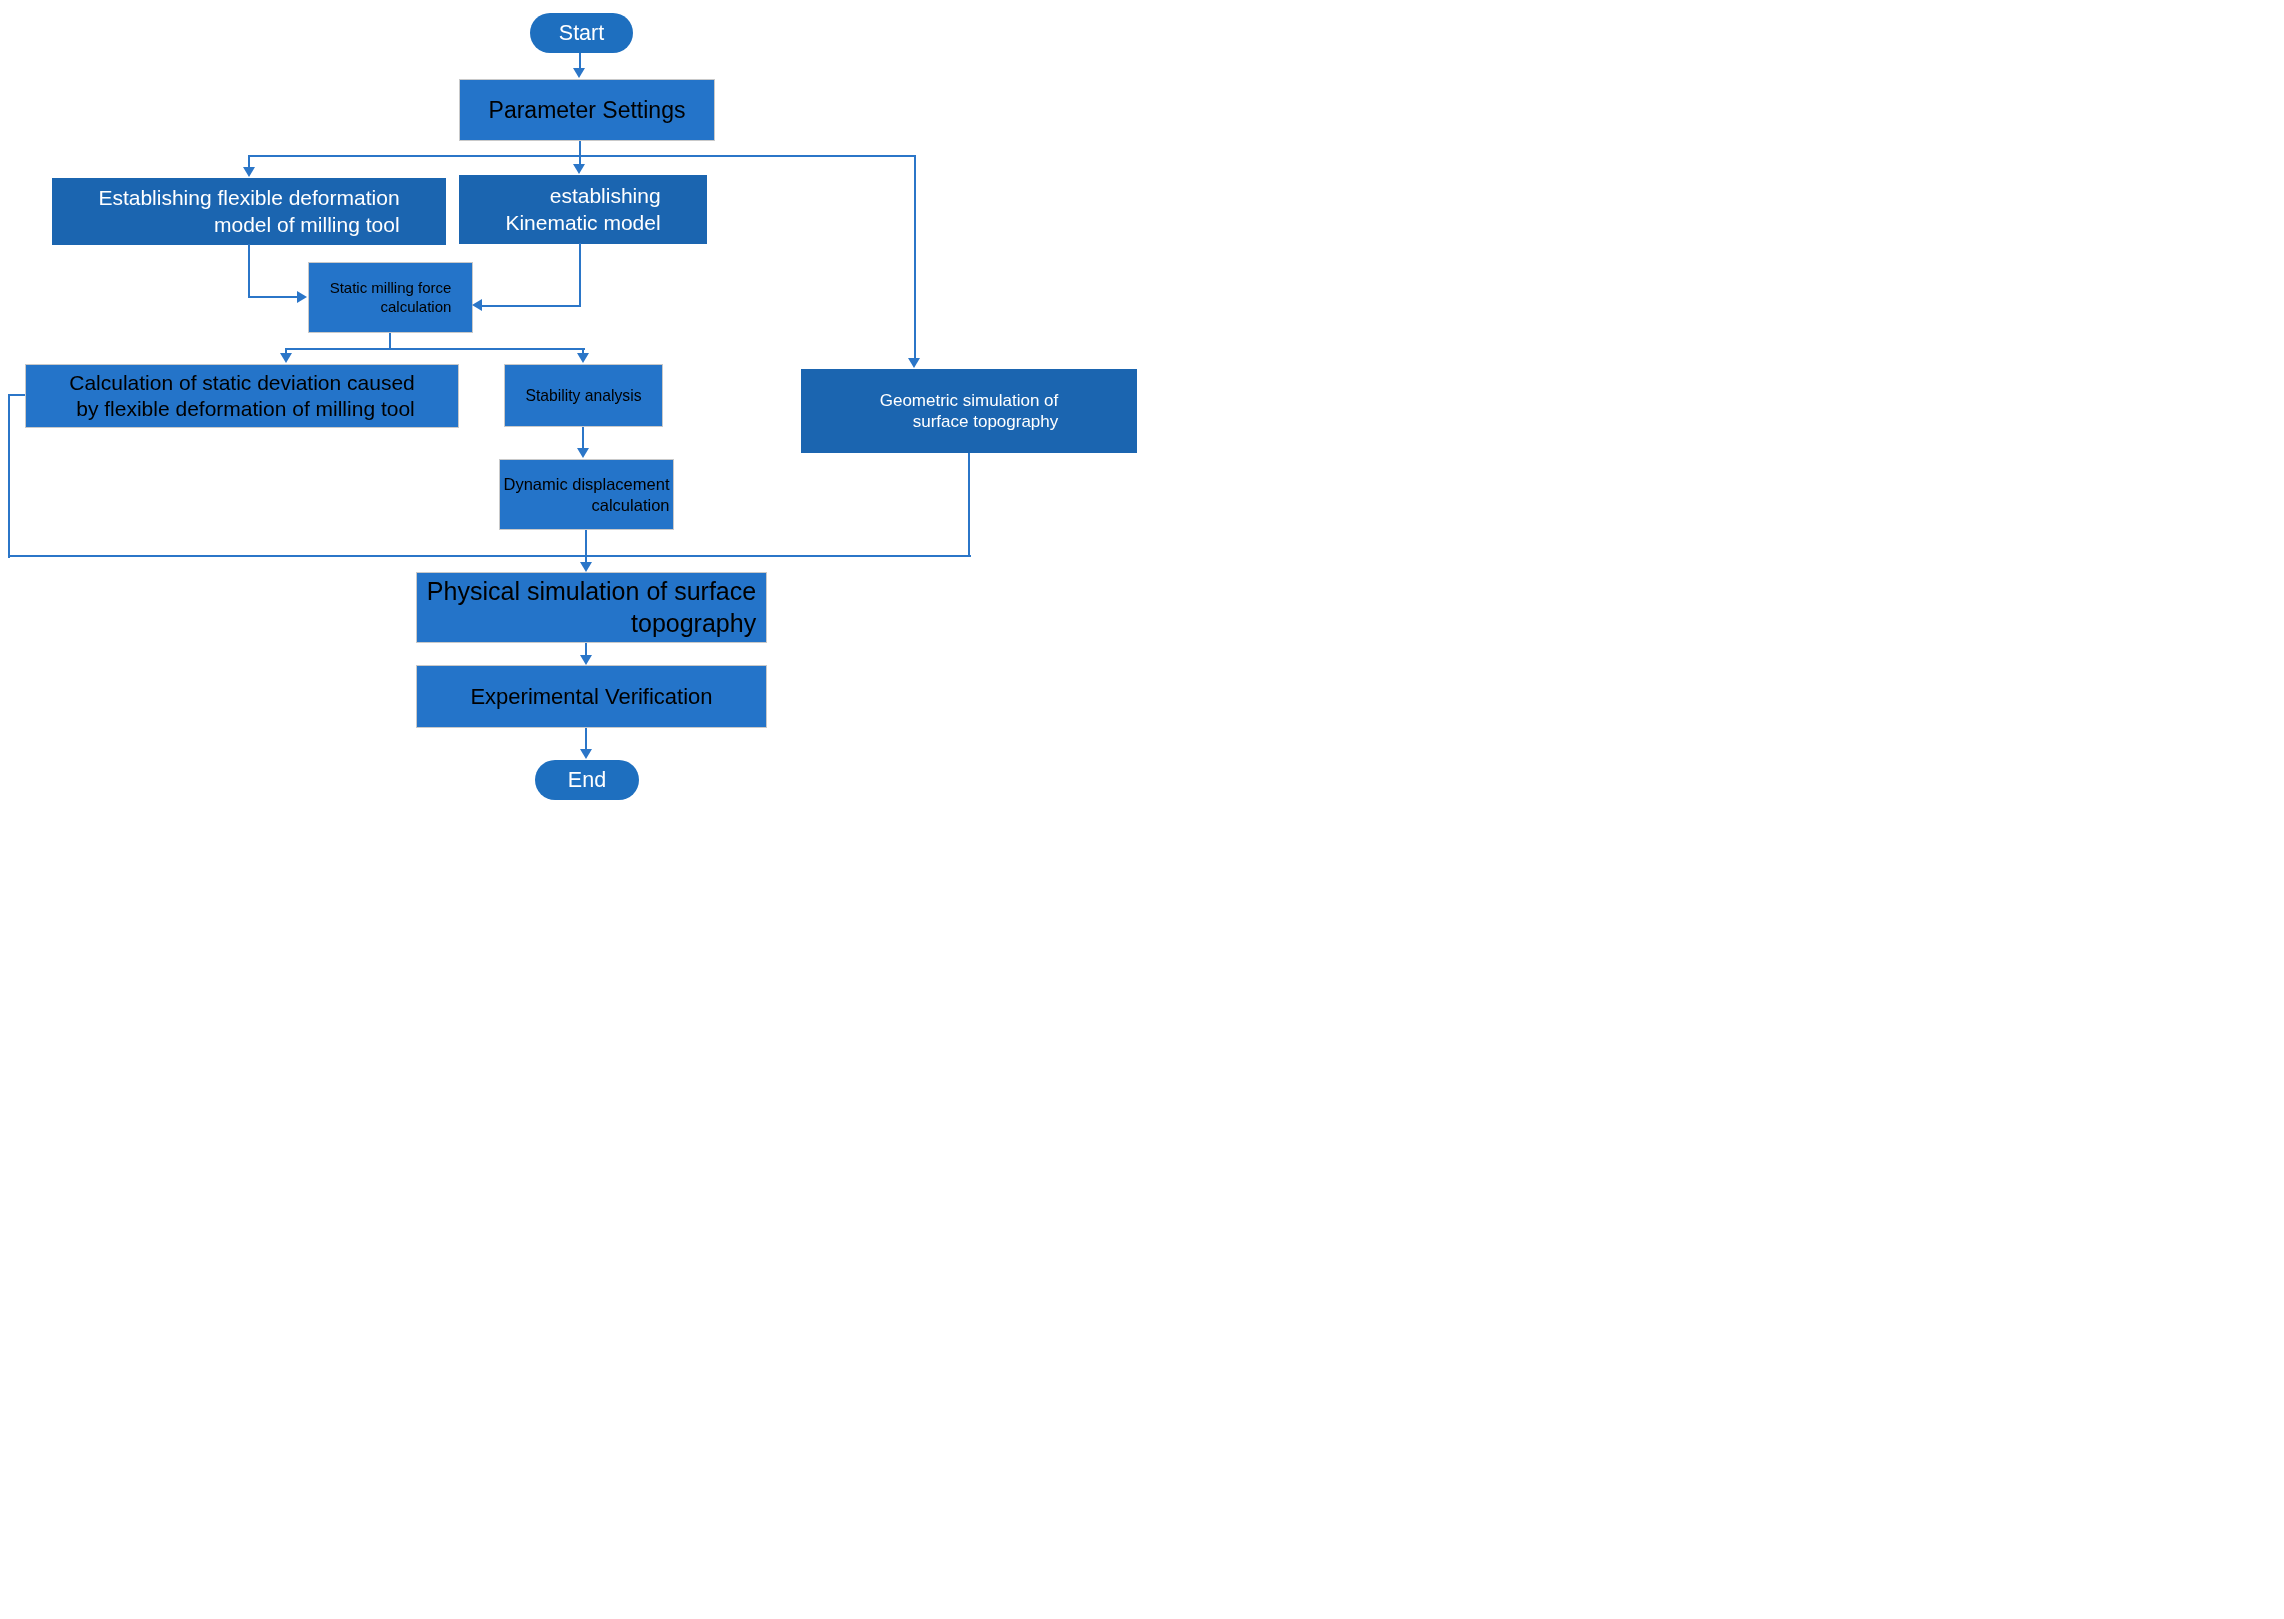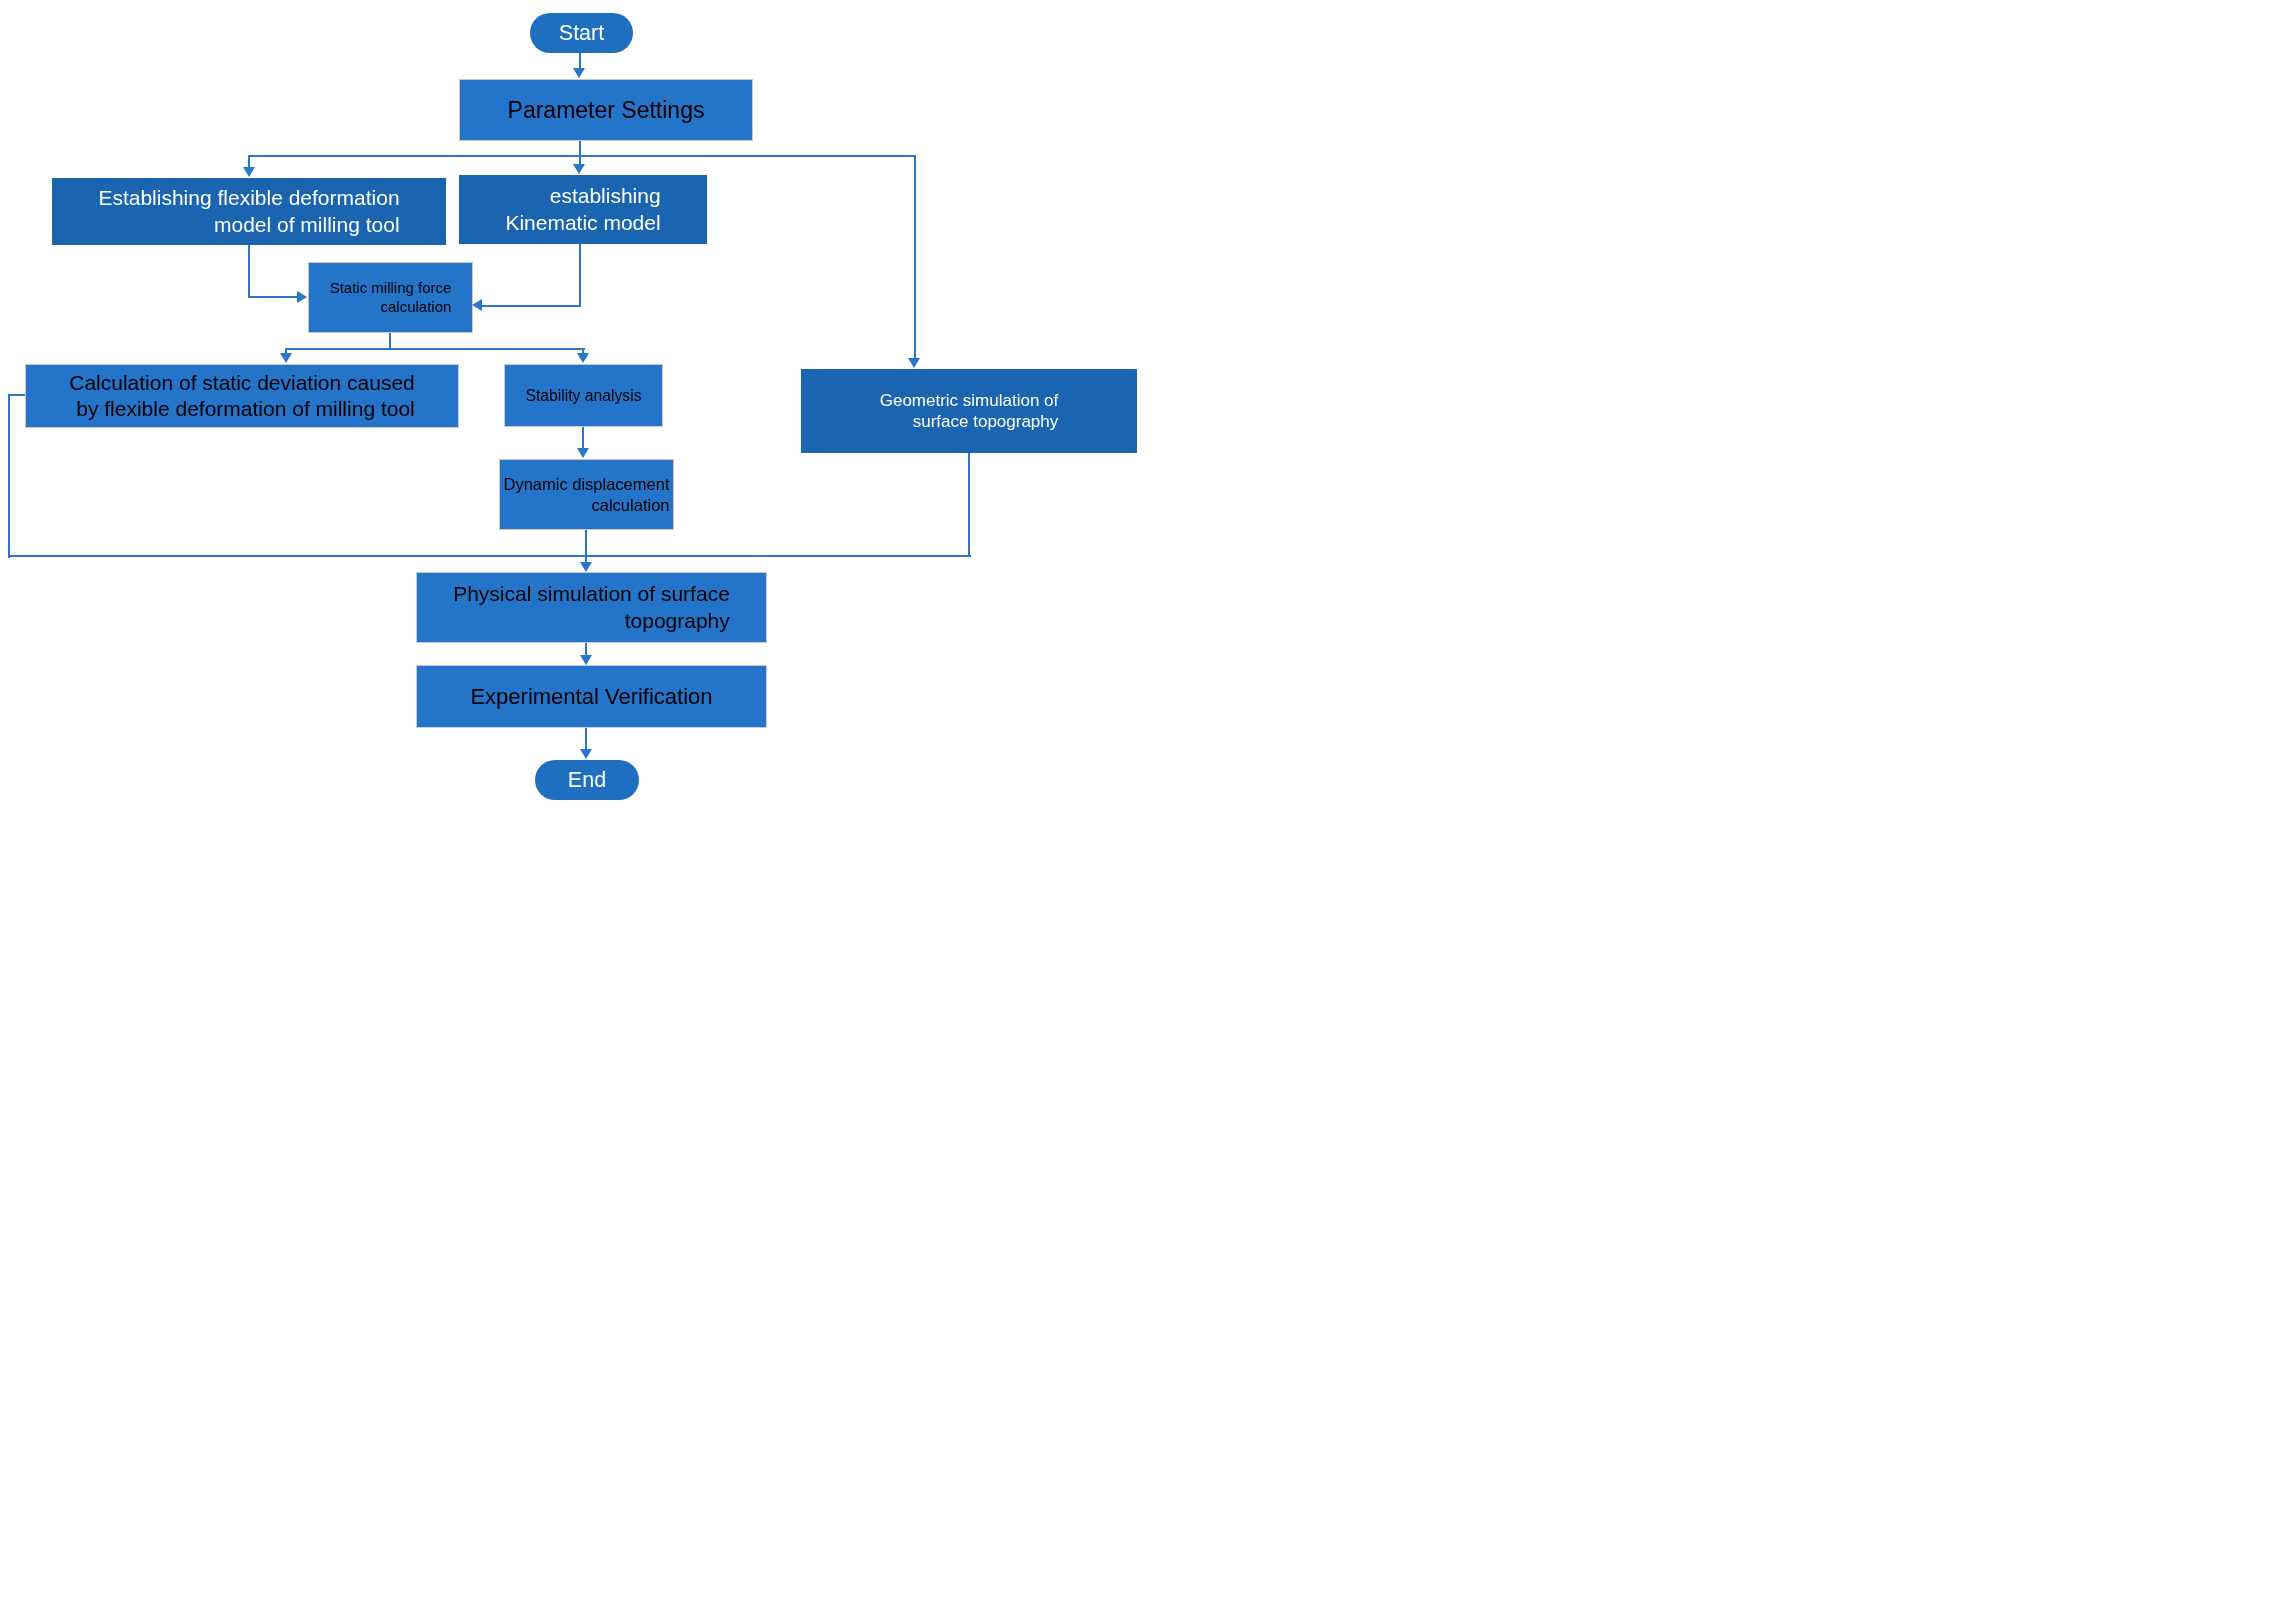--- a/index.html
+++ b/index.html
@@ -32,21 +32,21 @@
   .ah.r{border-top:6.4px solid transparent;border-bottom:6.4px solid transparent;border-left:10.7px solid var(--connector);}
   .ah.l{border-top:6.4px solid transparent;border-bottom:6.4px solid transparent;border-right:10.7px solid var(--connector);}
 </style>
 </head>
 <body>
 
 <div id="canvas">
 
   <div class="node pill" style="left:530px;top:13px;width:103px;height:40px;font-size:21.5px;">Start</div>
 
-  <div class="node light" style="left:459px;top:79px;width:294px;height:62px;font-size:23px;">Parameter Settings</div>
+  <div class="node light" style="left:459px;top:79px;width:256px;height:62px;font-size:23px;">Parameter Settings</div>
 
   <div class="node dark" style="left:52px;top:178px;width:394px;height:67px;font-size:21px;">Establishing flexible deformation
 model of milling tool</div>
 
   <div class="node dark" style="left:459px;top:175px;width:248px;height:69px;font-size:21px;">establishing
 Kinematic model</div>
 
   <div class="node light" style="left:308px;top:262px;width:165px;height:71px;font-size:15px;">Static milling force
 calculation</div>
 
@@ -54,21 +54,21 @@
 by flexible deformation of milling tool</div>
 
   <div class="node light" style="left:504px;top:364px;width:159px;height:63px;font-size:15.7px;">Stability analysis</div>
 
   <div class="node dark" style="left:801px;top:369px;width:336px;height:84px;font-size:17px;">Geometric simulation of
 surface topography</div>
 
   <div class="node light" style="left:499px;top:459px;width:175px;height:71px;font-size:16.5px;">Dynamic displacement
 calculation</div>
 
-  <div class="node light" style="left:416px;top:572px;width:351px;height:71px;font-size:21px;">Physical simulation of surface
+  <div class="node light" style="left:416px;top:572px;width:351px;height:71px;font-size:25px;">Physical simulation of surface
 topography</div>
 
   <div class="node light" style="left:416px;top:665px;width:351px;height:63px;font-size:22px;">Experimental Verification</div>
 
   <div class="node pill" style="left:535px;top:760px;width:104px;height:40px;font-size:21.5px;">End</div>
 
   <div class="cl v" style="left:579px;top:53px;height:17px;"></div>
   <div class="ah d" style="left:573px;top:68px;"></div>
 
   <div class="cl v" style="left:579px;top:141px;height:24px;"></div>

